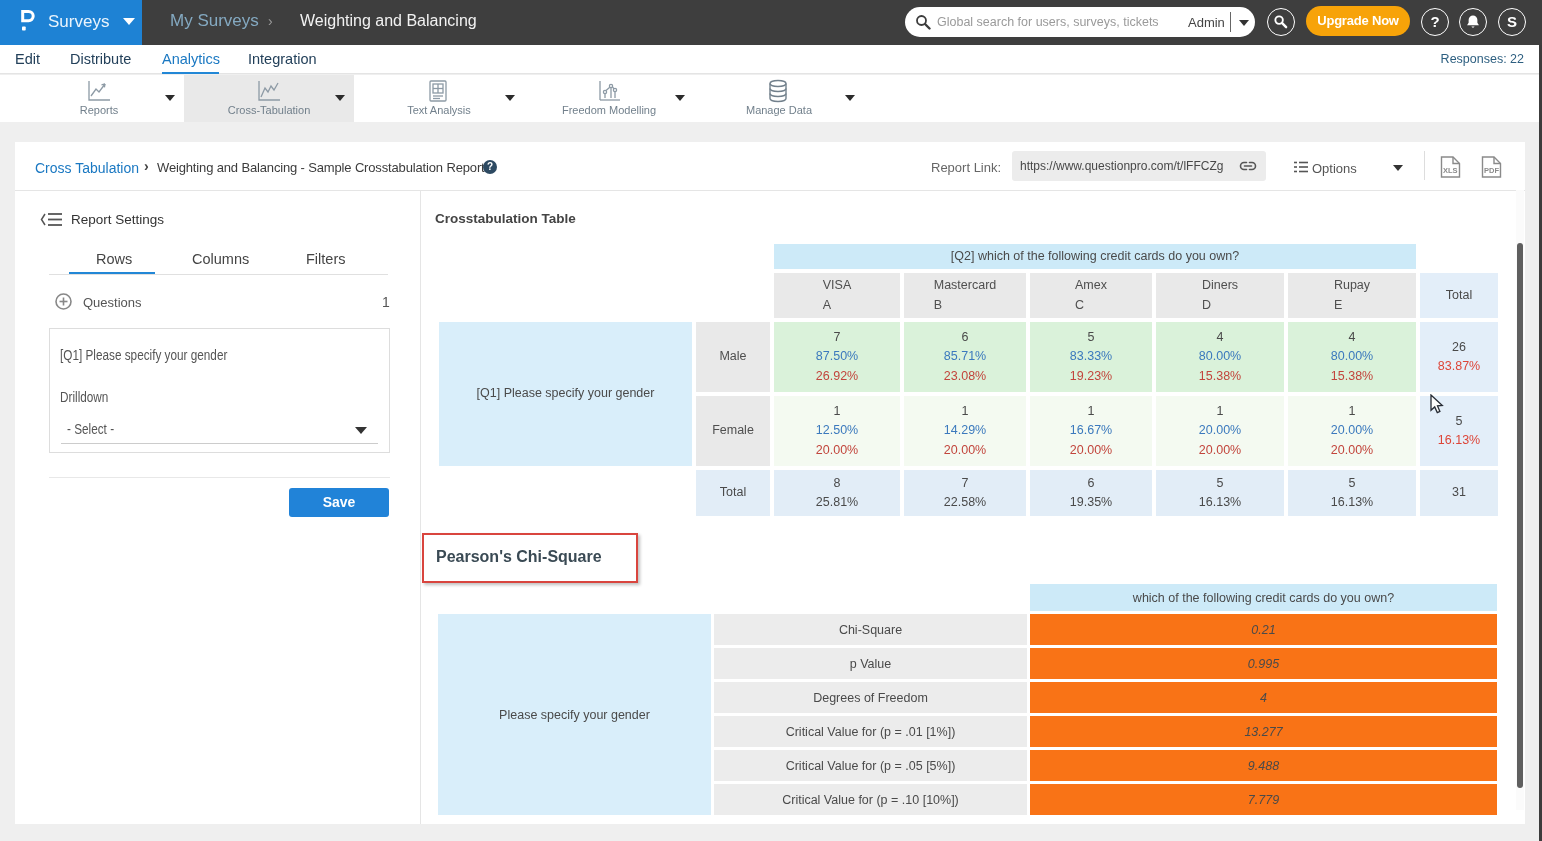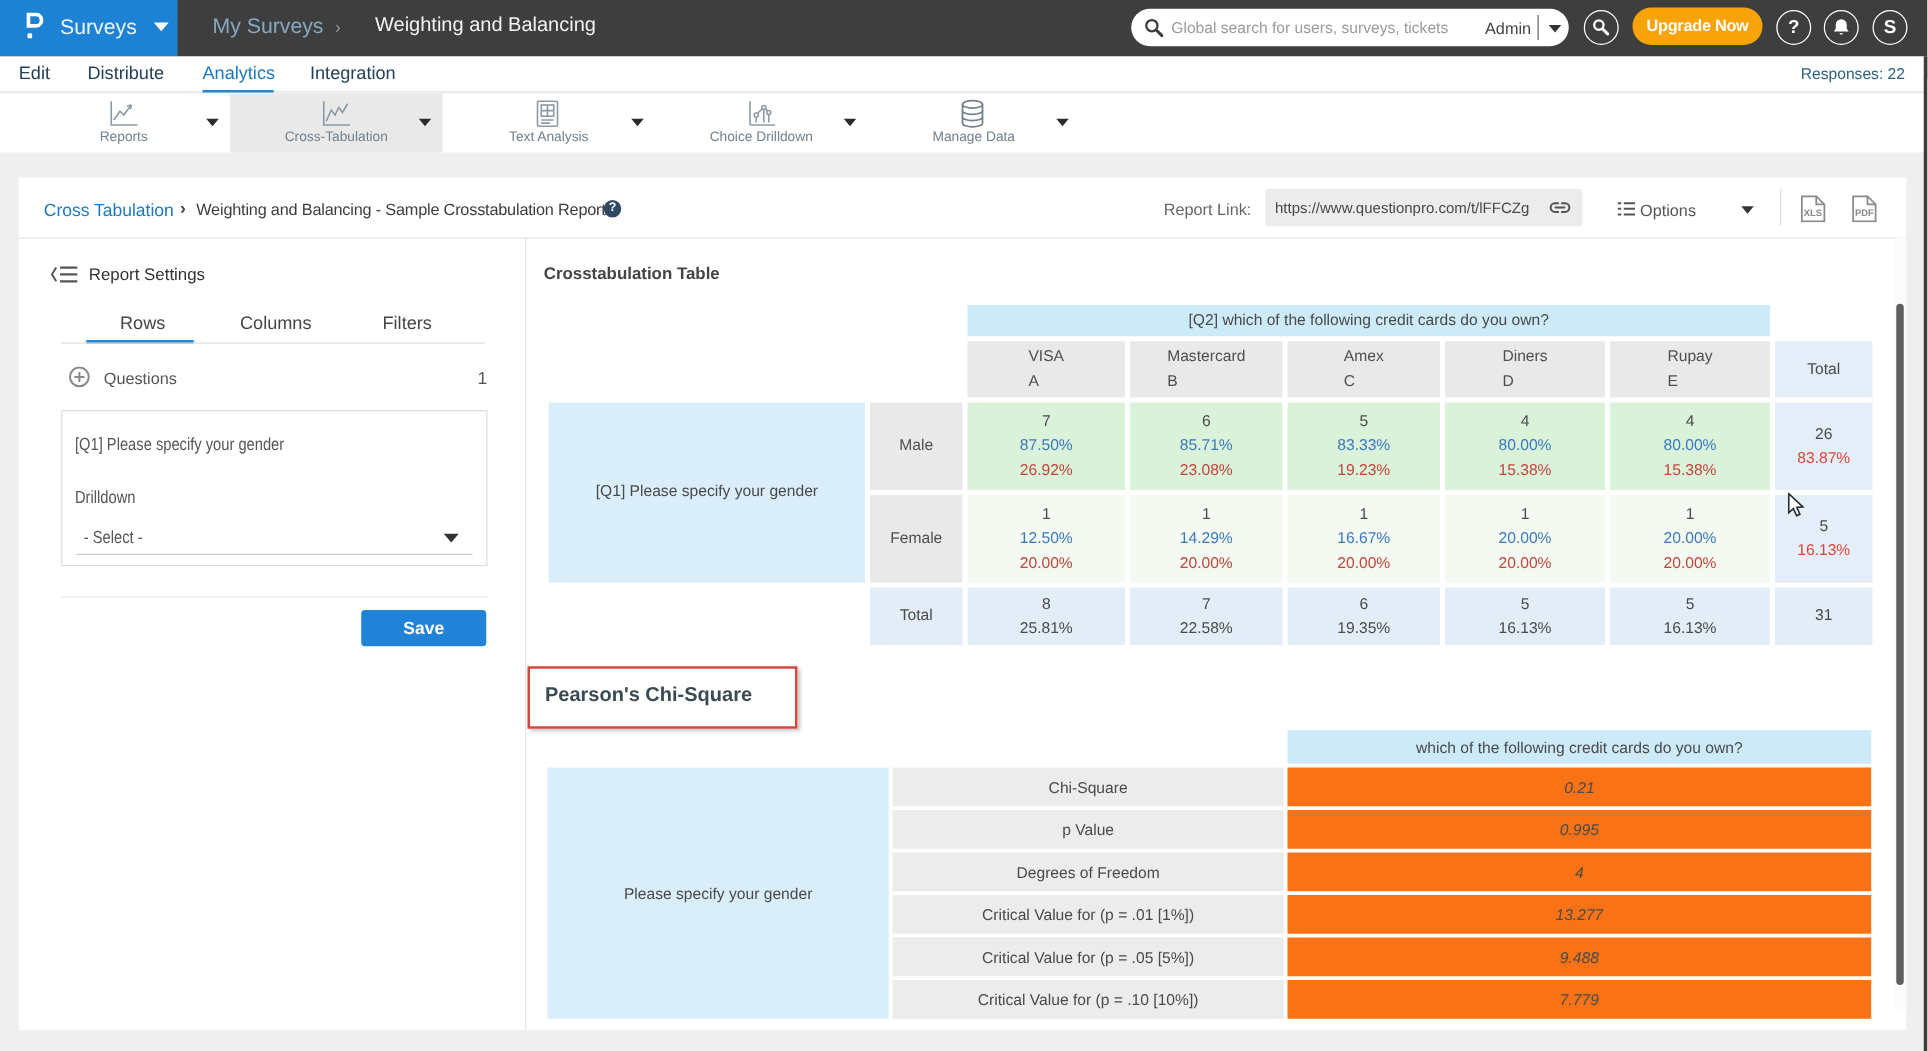--- a/index.html
+++ b/index.html
@@ -182,21 +182,21 @@
           <path d="M4 21 H24"></path>
           <circle cx="9" cy="13" r="1.6"></circle>
           <circle cx="15" cy="7" r="1.6"></circle>
           <circle cx="19" cy="11" r="1.6"></circle>
           <path d="M10 11.5 L13.8 8.2 M16.5 8 L18 9.8"></path>
           <line x1="9" y1="15" x2="9" y2="19"></line>
           <line x1="15" y1="9" x2="15" y2="19"></line>
           <line x1="19" y1="13" x2="19" y2="19"></line>
         </g>
       </svg>
-    <div class="lbl">Choice Drilldown</div>
+    <div class="lbl">Freedom Modelling</div>
   </div>
   <div class="tool" style="left:694px">
     <svg width="24" height="25" viewBox="0 0 24 25">
         <g fill="none" stroke="#72808c" stroke-width="1.4">
           <ellipse cx="12" cy="4.5" rx="8" ry="3"></ellipse>
           <path d="M4 4.5 V19.5 c0 1.7 3.6 3 8 3 s8-1.3 8-3 V4.5"></path>
           <path d="M4 9.5 c0 1.7 3.6 3 8 3 s8-1.3 8-3"></path>
           <path d="M4 14.5 c0 1.7 3.6 3 8 3 s8-1.3 8-3"></path>
         </g>
       </svg>

